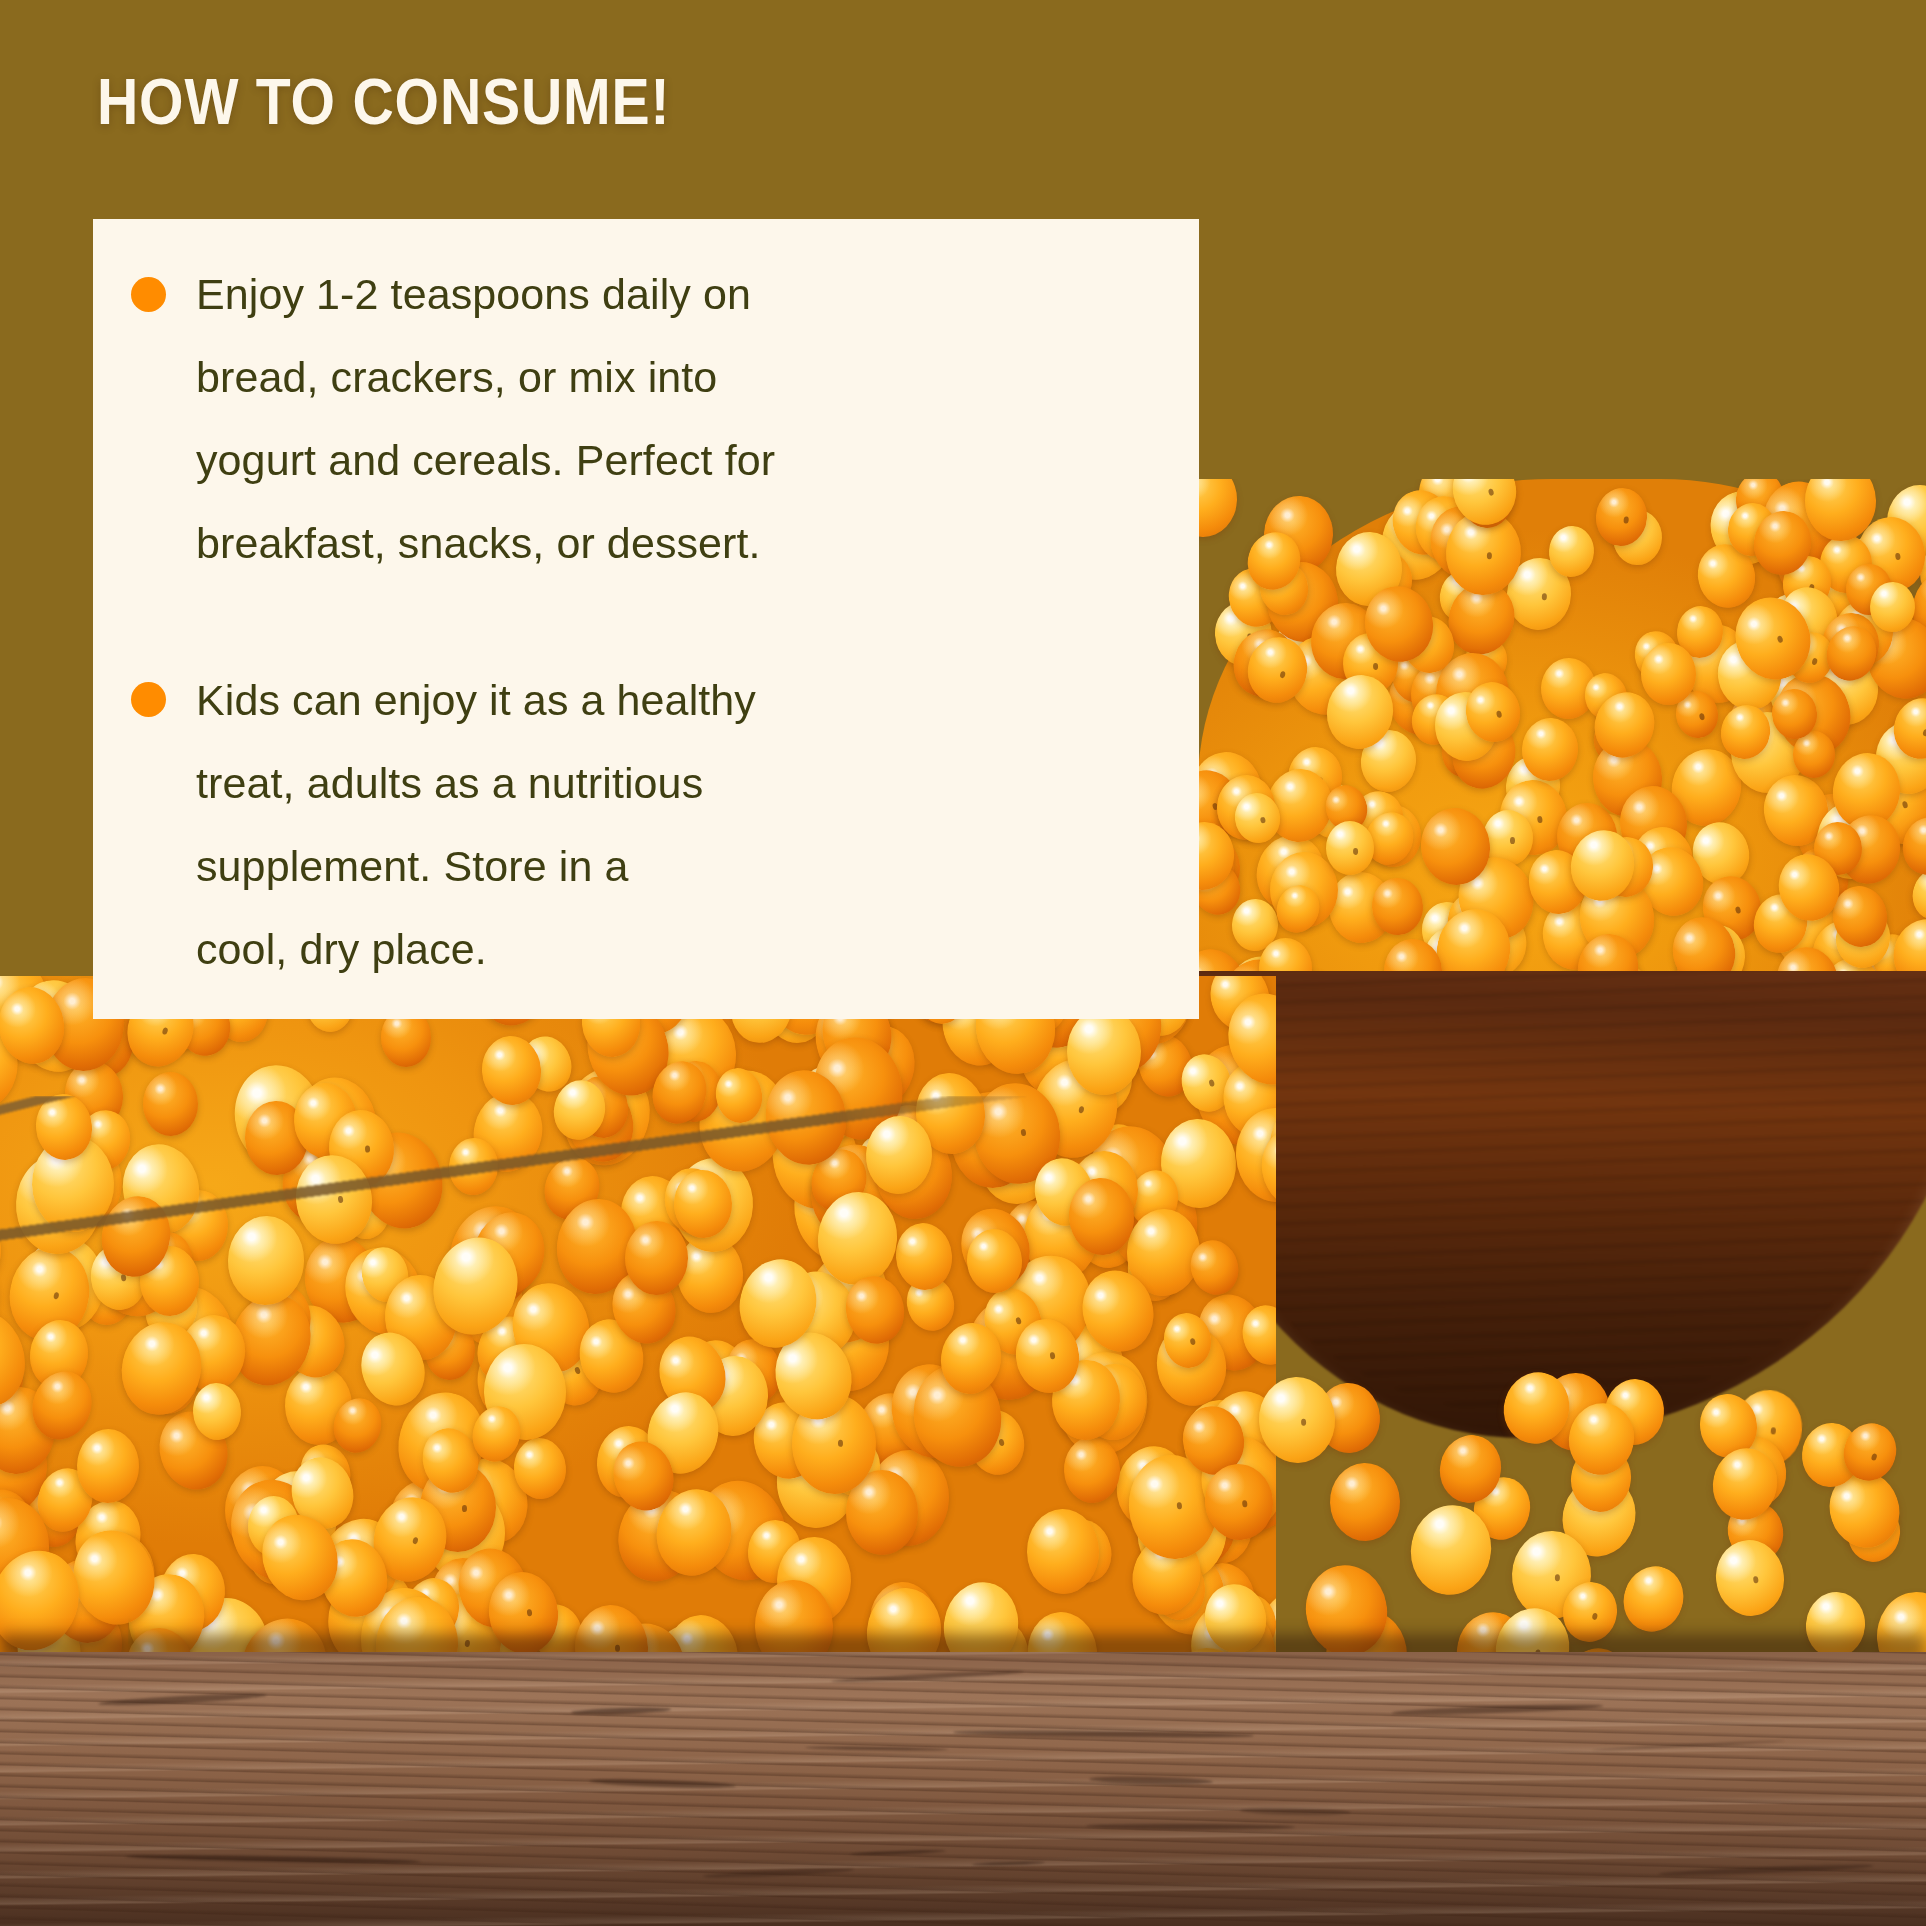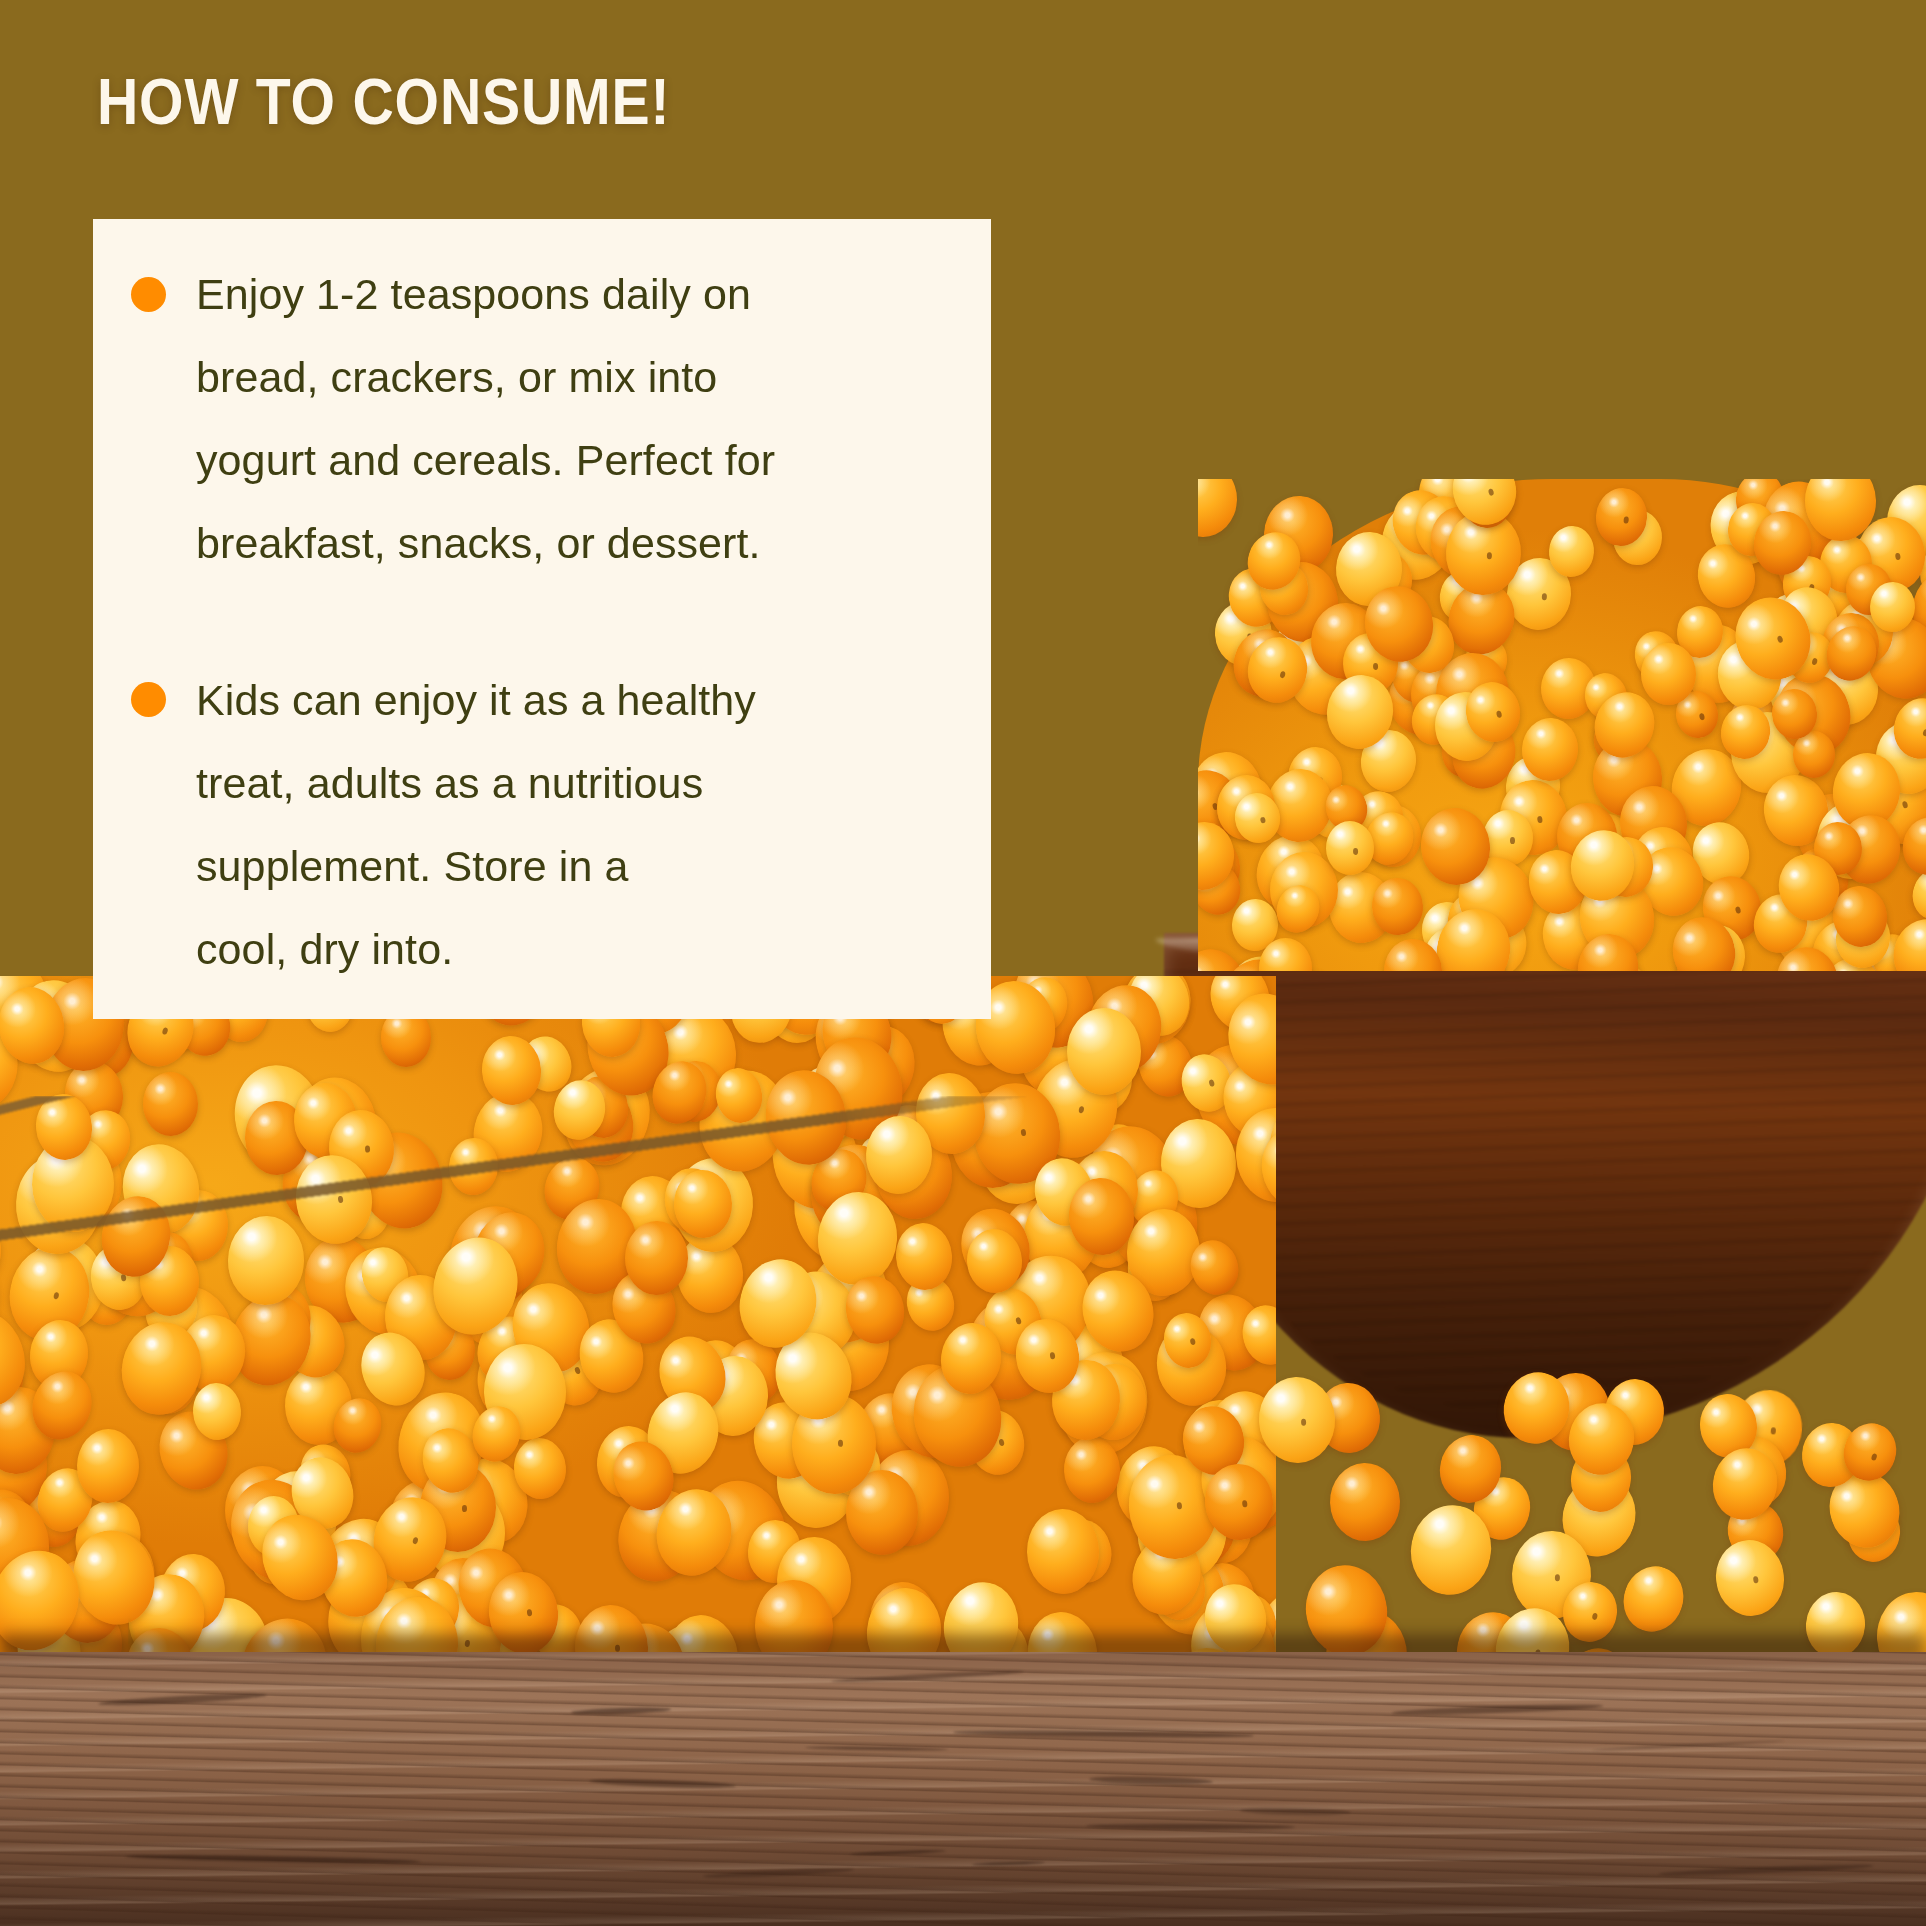--- a/index.html
+++ b/index.html
@@ -160,21 +160,21 @@
   
   .title{
     position:absolute;left:97px;top:64px;
     color:#FDF7EB;
     font-size:65px;font-weight:700;letter-spacing:0.9px;
     transform:scaleX(.88);transform-origin:left top;
     text-shadow:0 1.7px 9.4px rgba(60,34,6,.28);
     white-space:nowrap;
   }
   .textcard{
-    position:absolute;left:93px;top:219px;width:898px;height:800px;
+    position:absolute;left:93px;top:219px;width:1106px;height:800px;
     background:#FDF7EB;
   }
   .bullets{position:absolute;inset:0;}
   .bullet-row{position:absolute;left:0;width:100%;}
   .dot{
     position:absolute;width:35px;height:35px;border-radius:50%;
     background:#FF8C00;
   }
   .btext{
     position:absolute;
@@ -976,20 +976,20 @@
 bread, crackers, or mix into
 yogurt and cereals. Perfect for
 breakfast, snacks, or dessert.</span>
       </div>
 
       <div class="bullet-row" id="b2">
         <span class="dot"></span>
         <span class="btext">Kids can enjoy it as a healthy
 treat, adults as a nutritious
 supplement. Store in a
-cool, dry into.</span>
+cool, dry place.</span>
       </div>
 
     </div>
   </div>
 
 </div>
 
 
 </body></html>

